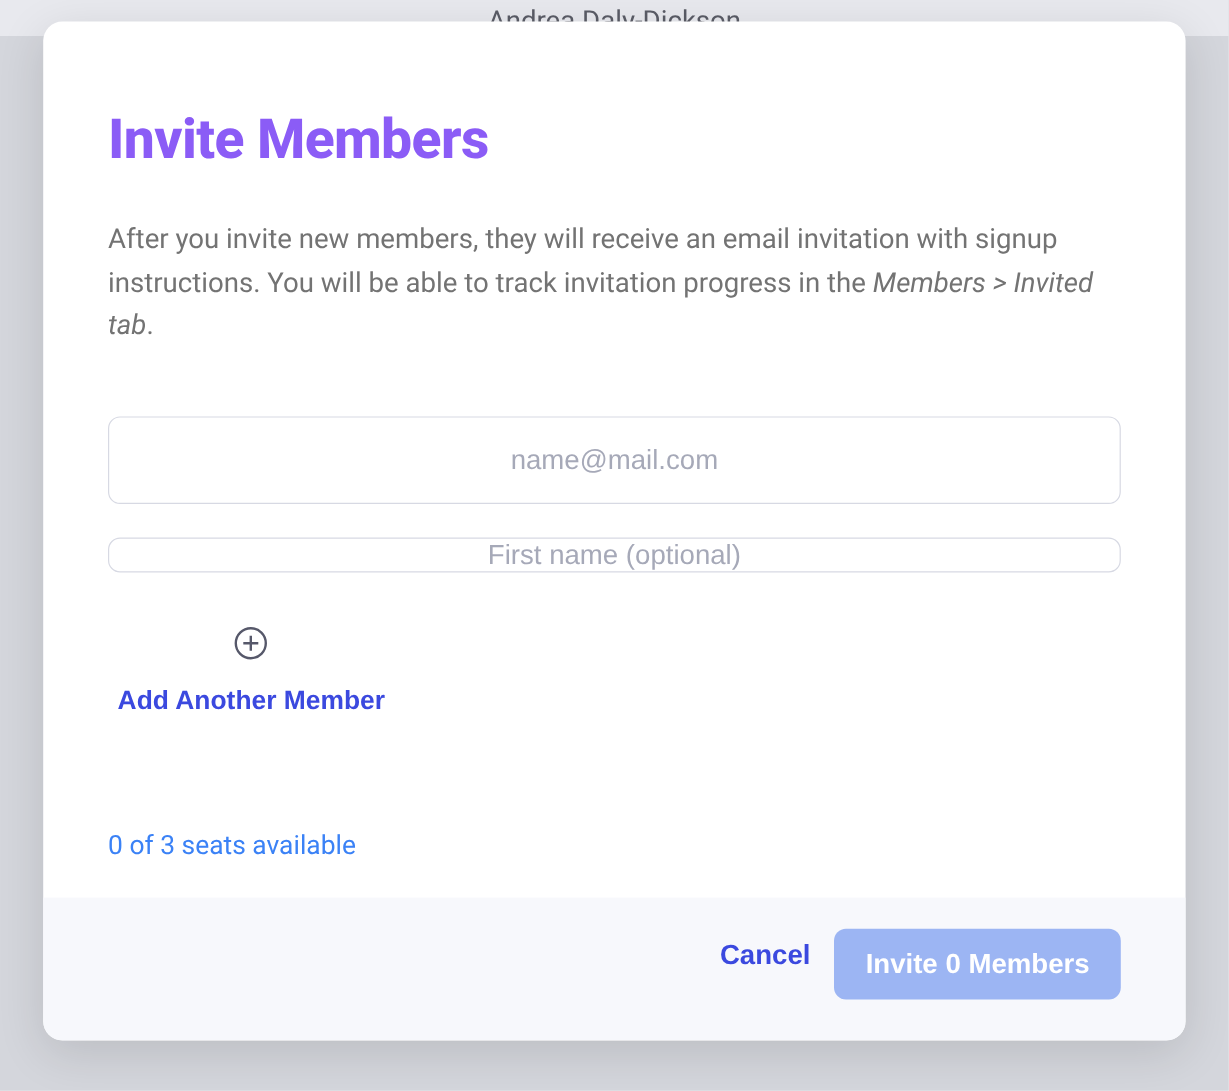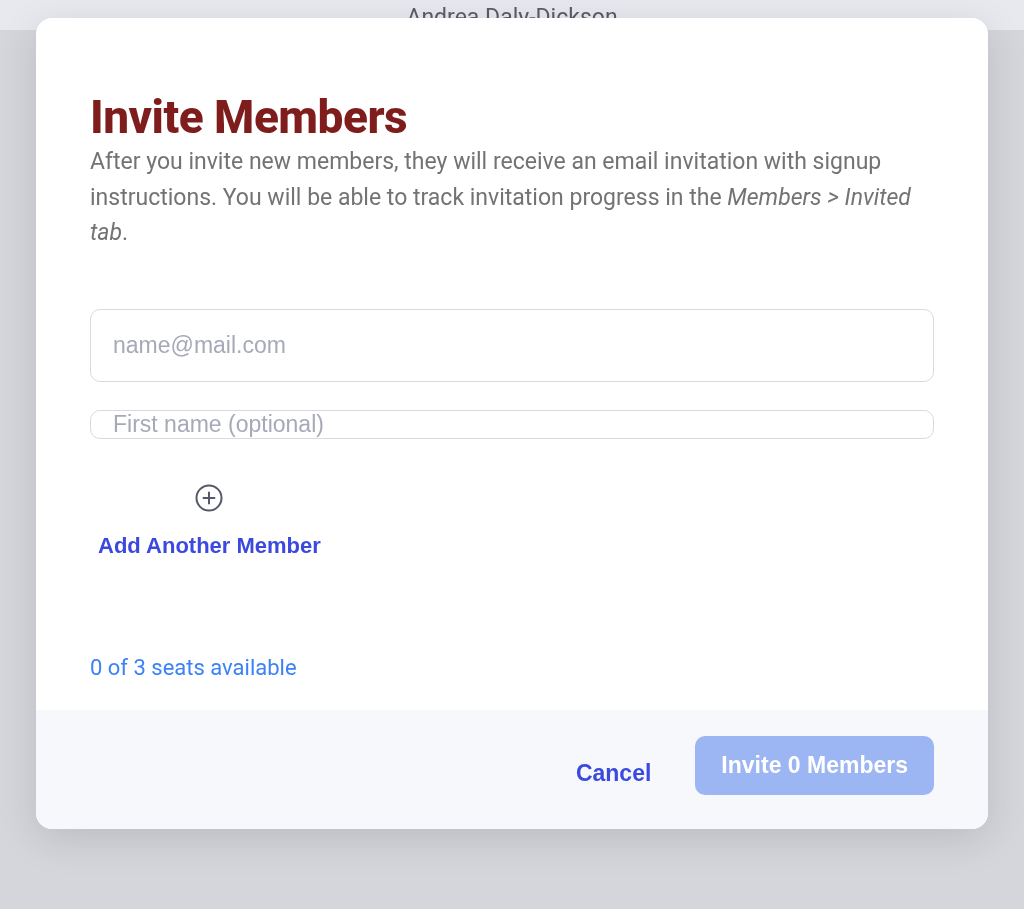--- a/index.html
+++ b/index.html
@@ -41,42 +41,44 @@
       border-radius: 16px;
       box-shadow: 0 10px 40px rgba(0,0,0,0.12);
       overflow: hidden;
     }
     .modal-body {
       padding: 72px 54px 30px 54px;
     }
     .modal-title {
       font-size: 46px;
       font-weight: 800;
-      color: #7f1d1d;
+      color: #8b5cf6;
       letter-spacing: -0.5px;
+      margin-bottom: 38px;
     }
     .modal-desc {
       font-size: 23px;
       line-height: 1.55;
       color: #737373;
       margin-bottom: 58px;
     }
     .modal-desc .italic {
       font-style: italic;
     }
     .input {
       width: 100%;
       height: 73px;
       border: 1px solid #d7d9e3;
       border-radius: 10px;
       padding: 0 22px;
       font-size: 23px;
       color: #1a1d29;
       background: #fff;
       outline: none;
+      text-align: center;
     }
     .input::placeholder {
       color: #a6a9b8;
     }
     .row-names {
       display: flex;
       gap: 28px;
       margin-top: 28px;
       flex-direction: column;
     }
@@ -111,22 +113,22 @@
     .seats {
       margin-top: 96px;
       font-size: 22px;
       color: #3b82f6;
     }
     .modal-footer {
       background: #f7f8fc;
       padding: 26px 54px 34px 54px;
       display: flex;
       justify-content: flex-end;
-      align-items: flex-end;
-      gap: 40px;
+      align-items: flex-start;
+      gap: 16px;
     }
     .btn-cancel {
       background: none;
       border: none;
       color: #3b49df;
       font-size: 23px;
       font-weight: 700;
       cursor: pointer;
       padding: 8px 4px;
     }

